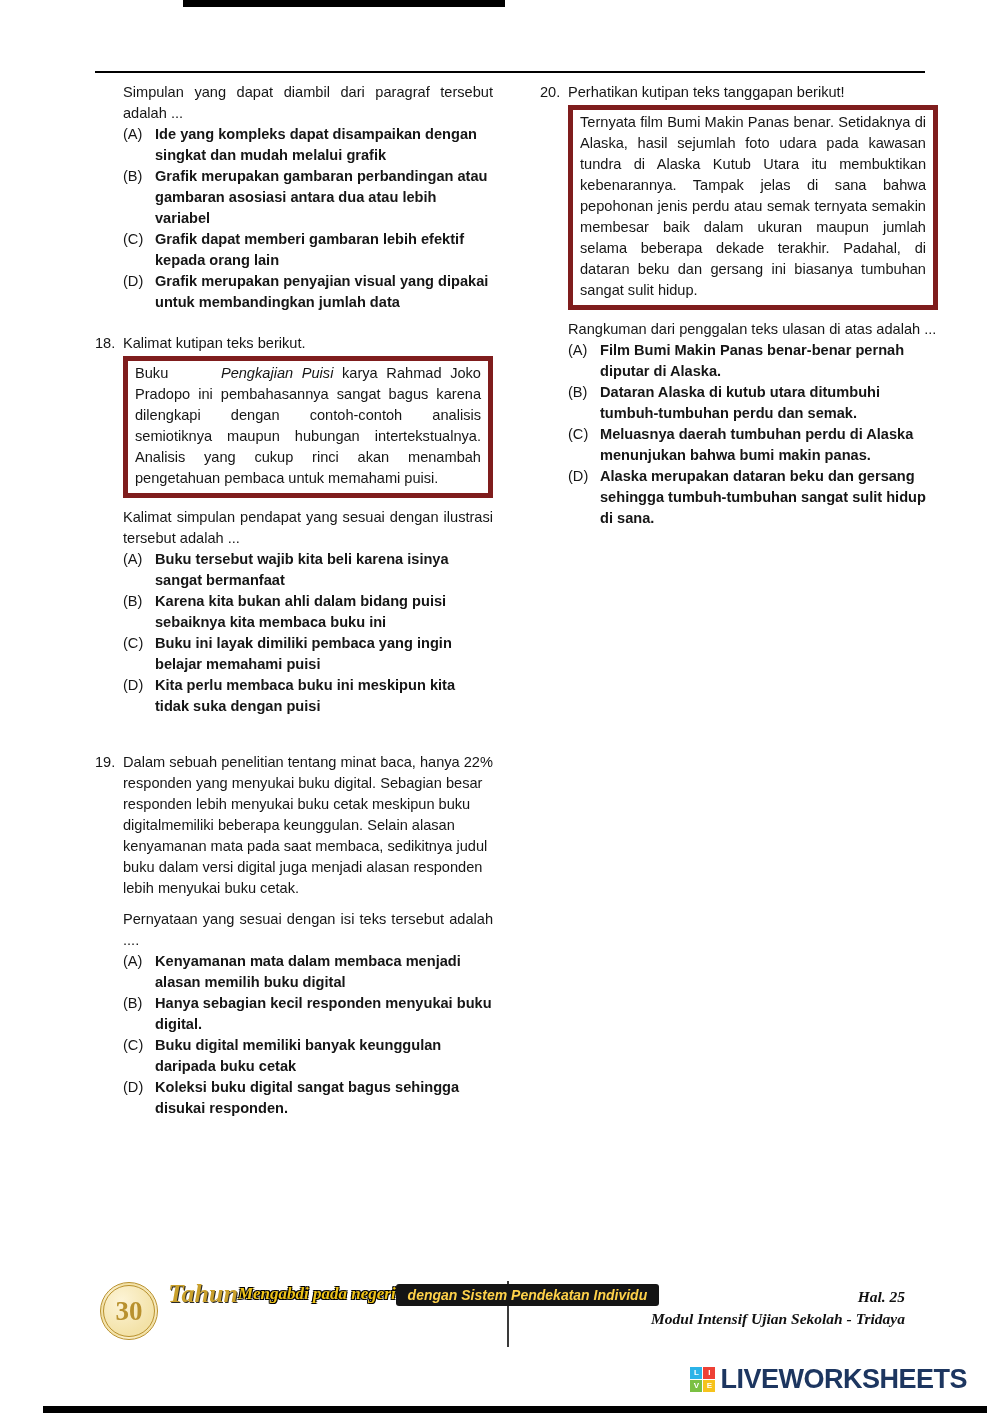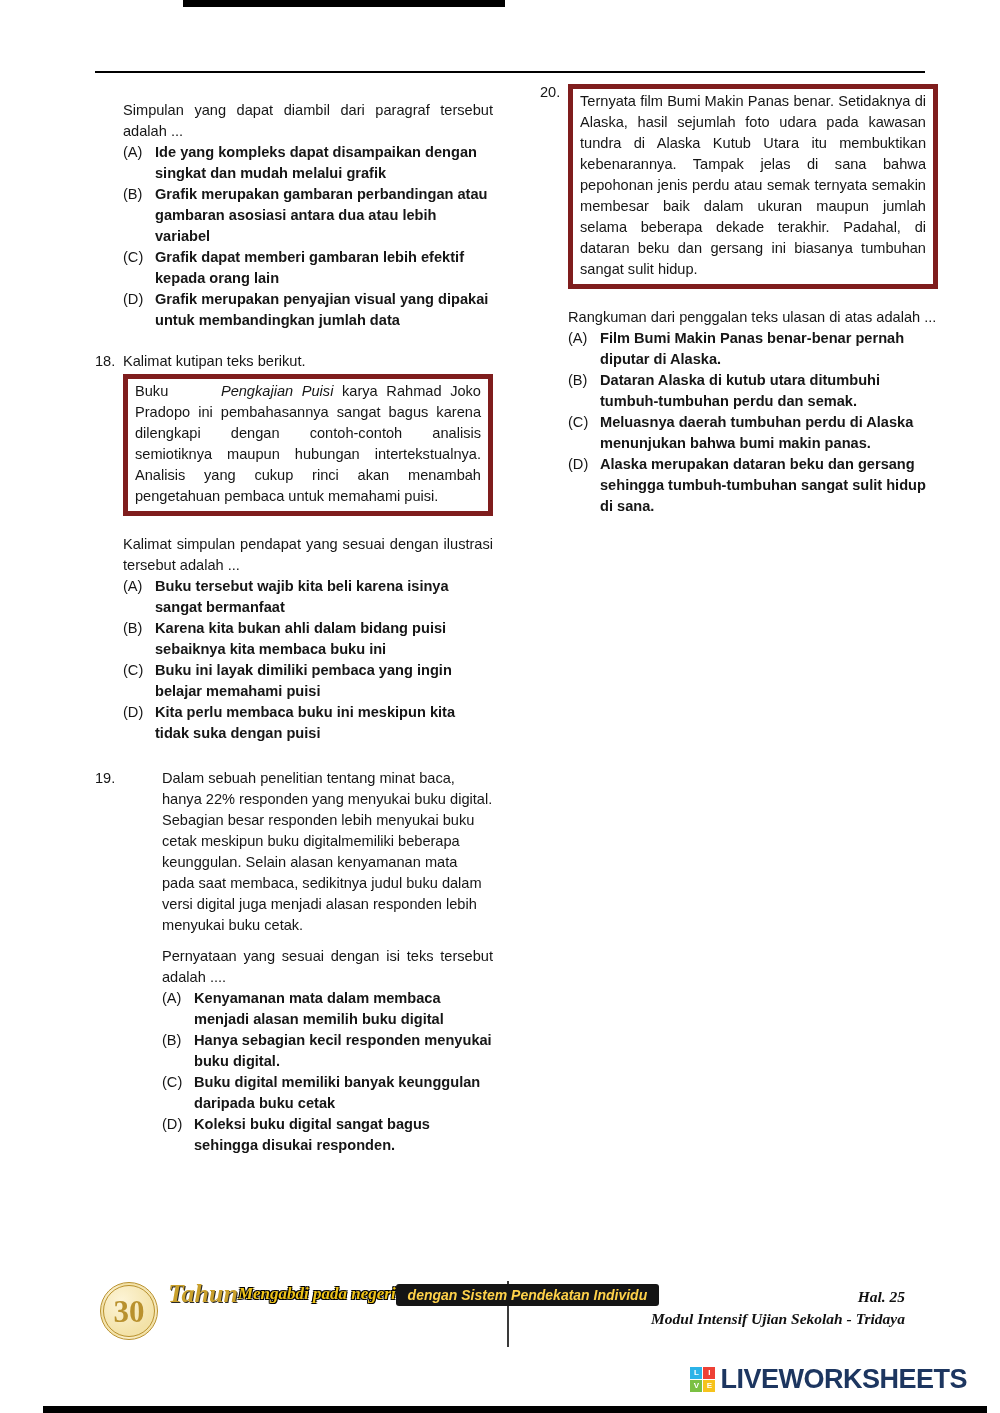--- a/index.html
+++ b/index.html
@@ -18,56 +18,56 @@
   .header-rule { position: absolute; top: 71px; left: 95px; width: 830px; height: 2px; background: #000; }
 
   .column { position: absolute; top: 82px; width: 398px; }
   #col-left  { left: 95px; }
   #col-right { left: 540px; }
 
   .qrow  { display: flex; align-items: flex-start; }
   .qnum  { flex: 0 0 28px; }
   .qbody { flex: 1; min-width: 0; }
 
-  .stem  { text-align: justify; margin-top: 18px; }
+  .stem  { text-align: justify; }
   .stem-gap { margin-top: 10px; }
 
   .opt      { display: flex; align-items: flex-start; }
   .optlabel { flex: 0 0 32px; }
   .opttext  { flex: 1; min-width: 0; font-weight: bold; }
 
   .quotebox {
     border: 5px solid #7f1d1d;
     margin: 2px 0 9px 0;
     padding: 2px 7px 4px 7px;
     text-align: justify;
   }
   .quotebox i { font-style: italic; margin-left: 44px; }
 
   .cont-indent { margin-left: 28px; }
   .gap20 { margin-top: 20px; }
-  .gap24 { margin-top: 24px; gap: 39px; }
+  .gap24 { margin-top: 35px; }
 
   .para { text-align: left; }
 
   
   .footer-divider {
     position: absolute; left: 507px; top: 1281px; width: 2px; height: 66px; background: #3a3a3a;
   }
 
   .footer-logo {
     position: absolute; left: 100px; top: 1282px;
     display: flex; align-items: flex-start; gap: 10px;
   }
   .logo-circle {
     width: 58px; height: 58px; border-radius: 50%;
     border: 4px double #b9912e;
     display: flex; align-items: center; justify-content: center;
     color: #b9912e; font-family: "Liberation Serif", serif;
-    font-weight: bold; font-size: 31px; line-height: 1;
+    font-weight: bold; font-size: 27px; line-height: 1;
     background: radial-gradient(circle at 35% 30%, #fdf4d7, #f3e2a8 70%);
   }
   .logo-texts { display: flex; }
   .logo-tahun {
     font-family: "Liberation Serif", serif; font-style: italic; font-weight: bold;
     font-size: 26px; line-height: 24px; color: #c9a02c;
     text-shadow: 1px 1px 0 #2a2a2a;
   }
   .logo-line1 {
     font-family: "Liberation Serif", serif; font-style: italic; font-weight: bold;
@@ -185,20 +185,21 @@
     </div>
   </div>
 
 </div>
 
 <div class="column" id="col-right">
 
   <div class="qrow">
     <span class="qnum">20.</span>
     <div class="qbody">
+      <div>Perhatikan kutipan teks tanggapan berikut!</div>
       <div class="quotebox">Ternyata film Bumi Makin Panas benar. Setidaknya di Alaska, hasil sejumlah foto udara pada kawasan tundra di Alaska Kutub Utara itu membuktikan kebenarannya. Tampak jelas di sana bahwa pepohonan jenis perdu atau semak ternyata semakin membesar baik dalam ukuran maupun jumlah selama beberapa dekade terakhir. Padahal, di dataran beku dan gersang ini biasanya tumbuhan sangat sulit hidup.</div>
       <div class="stem">Rangkuman dari penggalan teks ulasan di atas adalah ...</div>
       <div class="opt">
         <span class="optlabel">(A)</span>
         <span class="opttext">Film Bumi Makin Panas benar-benar pernah diputar di Alaska.</span>
       </div>
       <div class="opt">
         <span class="optlabel">(B)</span>
         <span class="opttext">Dataran Alaska di kutub utara ditumbuhi tumbuh-tumbuhan perdu dan semak.</span>
       </div>

